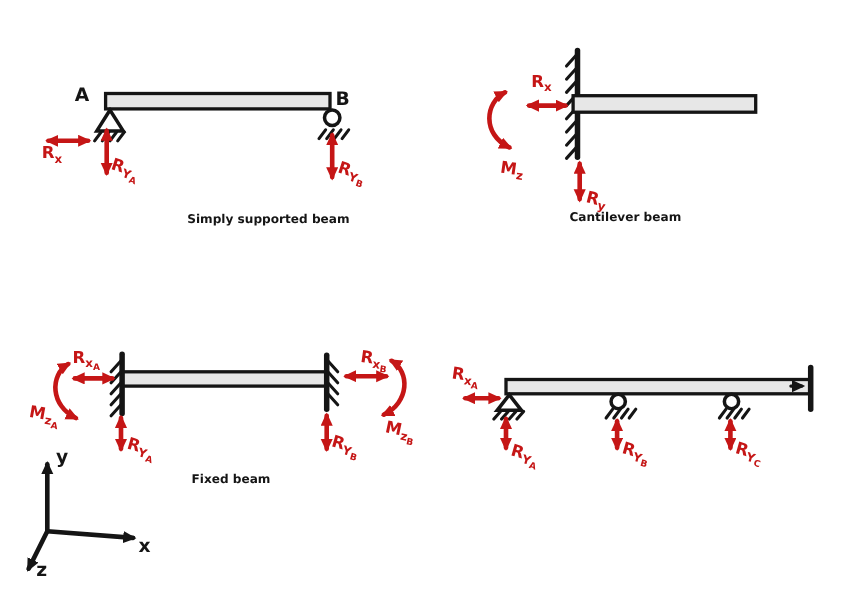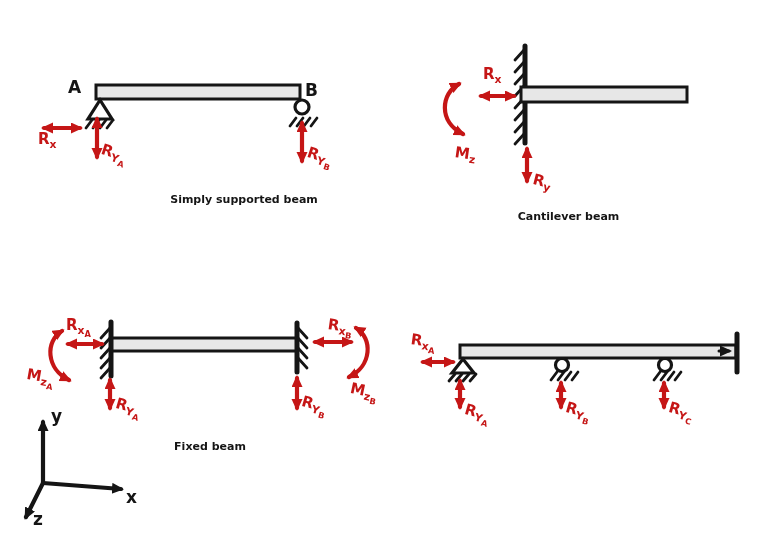--- a/index.html
+++ b/index.html
@@ -105,29 +105,29 @@
   <div class="klbl" style="left:68px;top:79px">A</div>
   <div class="klbl" style="left:305px;top:82px">B</div>
   <div class="lbl" style="left:38px;top:132px"><span>R</span><span class="s1">x</span></div>
   <div class="lbl" style="left:104px;top:142px;transform:rotate(18deg)"><span>R</span><span class="s1">Y</span><span class="s2">A</span></div>
   <div class="lbl" style="left:310px;top:145px;transform:rotate(18deg)"><span>R</span><span class="s1">Y</span><span class="s2">B</span></div>
   <div class="title" style="left:128px;top:194px;width:232px">Simply supported beam</div>
 
   <div class="lbl" style="left:483px;top:67px"><span>R</span><span class="s1">x</span></div>
   <div class="lbl" style="left:456px;top:145px;transform:rotate(8deg)"><span>M</span><span class="s1">z</span></div>
   <div class="lbl" style="left:535px;top:172px;transform:rotate(14deg)"><span>R</span><span class="s1">y</span></div>
-  <div class="title" style="left:496px;top:211px;width:145px">Cantilever beam</div>
+  <div class="title" style="left:496px;top:192px;width:145px">Cantilever beam</div>
 
   <div class="lbl" style="left:66px;top:318px"><span>R</span><span class="s1">x</span><span class="s2">A</span></div>
   <div class="lbl" style="left:28px;top:367px;transform:rotate(10deg)"><span>M</span><span class="s1">z</span><span class="s2">A</span></div>
   <div class="lbl" style="left:118px;top:396px;transform:rotate(16deg)"><span>R</span><span class="s1">Y</span><span class="s2">A</span></div>
   <div class="lbl" style="left:329px;top:317px;transform:rotate(8deg)"><span>R</span><span class="s1">x</span><span class="s2">B</span></div>
   <div class="lbl" style="left:352px;top:381px;transform:rotate(12deg)"><span>M</span><span class="s1">z</span><span class="s2">B</span></div>
   <div class="lbl" style="left:304px;top:394px;transform:rotate(16deg)"><span>R</span><span class="s1">Y</span><span class="s2">B</span></div>
-  <div class="title" style="left:160px;top:441px;width:100px">Fixed beam</div>
+  <div class="title" style="left:160px;top:430px;width:100px">Fixed beam</div>
 
   <div class="klbl" style="left:51px;top:408px">y</div>
   <div class="klbl" style="left:126px;top:489px">x</div>
   <div class="klbl" style="left:33px;top:511px">z</div>
 
   <div class="lbl" style="left:412px;top:332px;transform:rotate(8deg)"><span>R</span><span class="s1">x</span><span class="s2">A</span></div>
   <div class="lbl" style="left:467px;top:402px;transform:rotate(16deg)"><span>R</span><span class="s1">Y</span><span class="s2">A</span></div>
   <div class="lbl" style="left:568px;top:400px;transform:rotate(16deg)"><span>R</span><span class="s1">Y</span><span class="s2">B</span></div>
   <div class="lbl" style="left:671px;top:400px;transform:rotate(16deg)"><span>R</span><span class="s1">Y</span><span class="s2">C</span></div>
 

